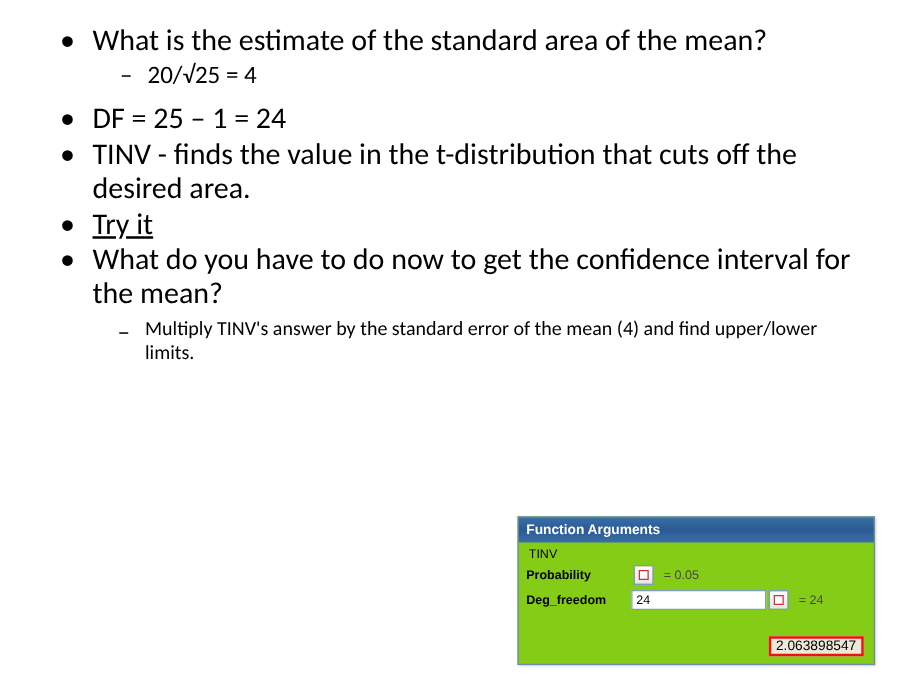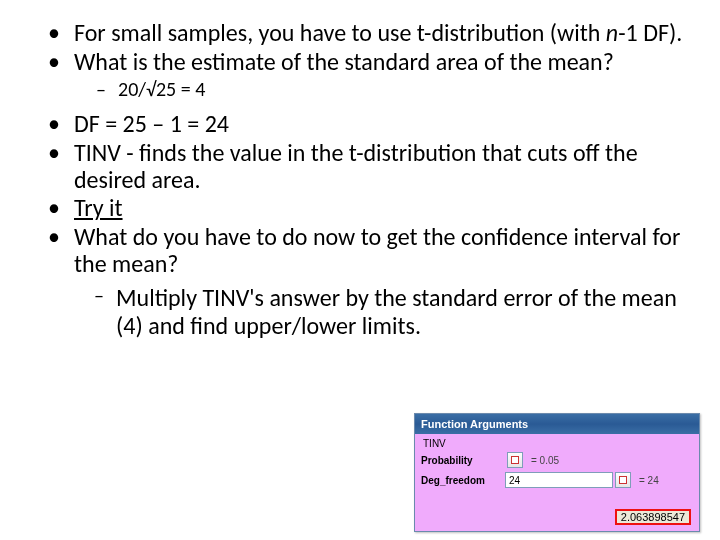--- a/index.html
+++ b/index.html
@@ -7,44 +7,41 @@
   .slide { position: relative; width: 720px; height: 540px; padding: 20px 30px 10px 30px; }
   ul.main { list-style: none; margin-left: 18px; }
   ul.main > li { position: relative; padding-left: 26px; font-size: 24px; line-height: 1.12; margin-bottom: 2px; }
   ul.main > li::before { content: "•"; position: absolute; left: 0; top: 0; font-size: 24px; }
   ul.sub1 { list-style: none; margin-left: 22px; margin-top: 2px; margin-bottom: 10px; }
   ul.sub1 > li { position: relative; padding-left: 22px; font-size: 20px; line-height: 1.15; }
   ul.sub1 > li::before { content: "–"; position: absolute; left: 0; top: 0; font-size: 20px; }
   .italic { font-style: italic; }
   .underline { text-decoration: underline; }
   .after-list { margin-left: 64px; margin-top: 6px; }
-  .after-list .dash-item { position: relative; padding-left: 22px; font-size: 24px; line-height: 1.15; }
+  .after-list .dash-item { position: relative; padding-left: 22px; font-size: 16px; line-height: 1.15; }
   .after-list .dash-item::before { content: "–"; position: absolute; left: 0; top: 0; font-size: 20px; }
   .dialog-wrap { position: absolute; right: 20px; bottom: 8px; }
-  .dialog { width: 286px; border: 1px solid #6b8aad; background: #f0abfc; font-family: Tahoma, Arial, sans-serif; font-size: 10px; box-shadow: 1px 1px 2px rgba(0,0,0,0.25); }
+  .dialog { width: 286px; border: 1px solid #6b8aad; background: #84cc16; font-family: Tahoma, Arial, sans-serif; font-size: 10px; box-shadow: 1px 1px 2px rgba(0,0,0,0.25); }
   .titlebar { height: 20px; background: linear-gradient(180deg, #3a6ea5 0%, #2a5a95 50%, #3a6ea5 100%); color: #fff; display: flex; align-items: center; padding: 0 6px; font-weight: bold; font-size: 11px; }
   .dlg-body { padding: 4px 6px 6px 6px; border-radius: 29px; }
   .func-name { font-size: 10px; margin-bottom: 2px; padding-left: 2px; }
   .row { display: flex; align-items: center; height: 18px; margin-bottom: 2px; }
   .lbl { width: 84px; font-weight: bold; font-size: 10px; padding-right: 6px; }
   .inp { width: 108px; height: 16px; border: 1px solid #7f9db9; background: #fff; font-size: 10px; padding: 0 3px; display: flex; align-items: center; }
   .refbtn { width: 16px; height: 16px; border: 1px solid #7f9db9; background: linear-gradient(#fdfdfd,#e6e6e6); margin-left: 2px; position: relative; }
   .refbtn::after { content: ""; position: absolute; inset: 3px; border: 1px solid #cc3333; background: #fff; }
   .eqn { margin-left: 8px; font-size: 10px; color: #444; }
   .result { height: 16px; display: flex; align-items: center; justify-content: flex-end; padding-right: 2px; margin-top: 20px; }
   .result-box { border: 2px solid #e11; padding: 0 4px; font-size: 11px; color: #000; background: #ece9d8; }
 </style>
 </head>
 <body>
 
 <div class="slide">
   <ul class="main">
-    <li>
-      <span>For small samples, you have to use t-distribution (with </span><span class="italic">n</span><span>-1 DF).</span>
-    </li>
     <li>
       <span>What is the estimate of the standard area of the mean?</span>
       <ul class="sub1">
         <li><span>20/√25 = 4</span></li>
       </ul>
     </li>
     <li><span>DF = 25 – 1 = 24</span></li>
     <li><span>TINV - finds the value in the t-distribution that cuts off the desired area.</span></li>
     <li><span class="underline">Try it</span></li>
     <li><span>What do you have to do now to get the confidence interval for the mean?</span></li>

